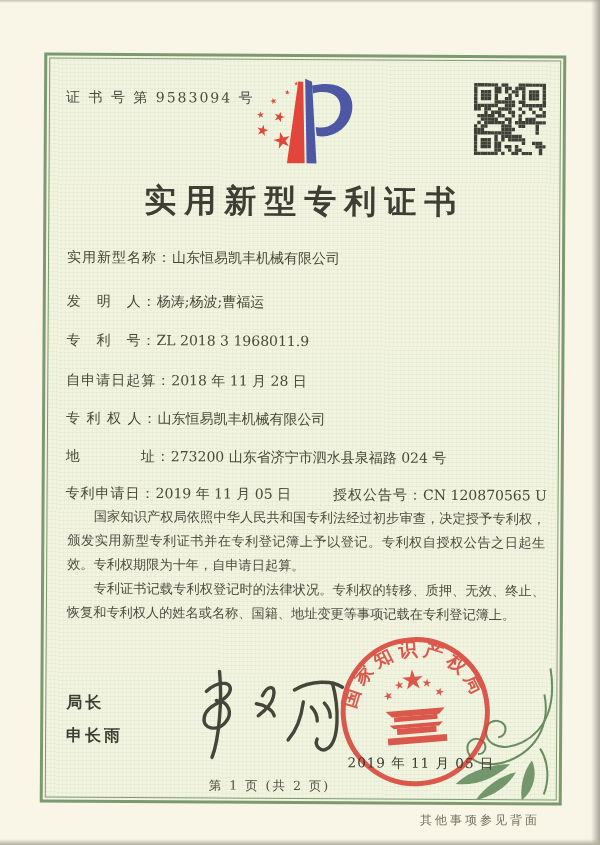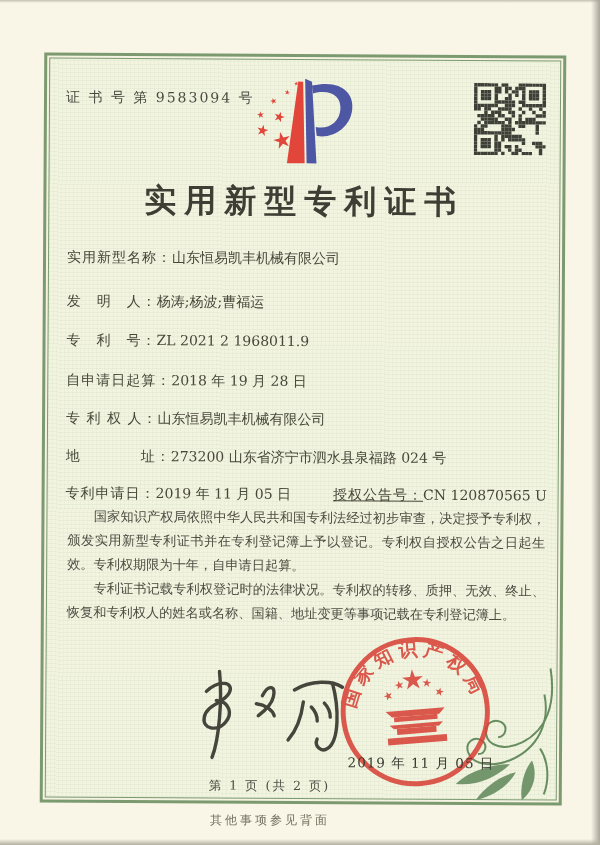--- a/index.html
+++ b/index.html
@@ -31,41 +31,41 @@
   .qr{position:absolute;left:430px;top:28px;width:72px;height:72px;z-index:3;}
 
   .title{position:absolute;left:0;top:126px;width:100%;text-align:center;
     font-size:32px;font-weight:700;letter-spacing:8px;color:#3e3e35;z-index:3;}
 
   .field{position:absolute;left:24px;right:18px;font-size:14px;color:#474739;
     white-space:nowrap;z-index:3;}
   .f-name{top:196px;} .f-inventor{top:240px;} .f-patno{top:279px;}
   .f-filing{top:319px;} .f-patentee{top:357px;} .f-address{top:395px;} .f-grant{top:432px;}
   .field .lbl{letter-spacing:1px;margin-top:45px;}
-  .grant-no{margin-left:42px;text-decoration:underline;}
+  .grant-no{margin-left:42px;}
 
   .paras{position:absolute;left:26px;right:18px;top:452px;font-size:13.2px;
     line-height:1.82;color:#4c4c40;text-align:justify;z-index:3;}
   .paras p{margin:0;text-indent:2em;}
 
   .director{position:absolute;left:26px;top:634px;font-size:16px;font-weight:600;
     letter-spacing:3px;line-height:2.05;color:#3d3d33;z-index:3;}
   .signature{position:absolute;left:104px;top:606px;width:225px;height:115px;z-index:4;}
 
   .seal{position:absolute;left:296px;top:578px;width:158px;height:158px;
     opacity:.88;transform:rotate(-5deg);z-index:3;}
   .seal-date{position:absolute;left:298px;top:700px;width:166px;text-align:center;
     font-size:13.5px;letter-spacing:1px;color:#3a3a30;z-index:5;}
 
   .flourish{position:absolute;right:4px;bottom:3px;width:112px;height:138px;z-index:2;}
 
   .page-no{position:absolute;left:0;top:724px;width:88%;text-align:center;
     font-size:12.5px;letter-spacing:2px;color:#4c4c42;z-index:3;}
 
-  .back-note{position:absolute;left:0;top:812px;width:540px;text-align:center;
+  .back-note{position:absolute;left:0;top:812px;width:540px;text-align:right;
     font-size:12px;letter-spacing:3px;color:#72725f;z-index:3;}
 </style>
 </head>
 <body>
 
 <div class="scan-edge-top"></div>
 <div class="scan-edge-right"></div>
 <div class="scan-edge-bottom"></div>
 
 <div class="cert">
@@ -339,40 +339,44 @@
 
   <div class="title">实用新型专利证书</div>
 
   <div class="field f-name">
     <span class="lbl">实用新型名称：</span><span>山东恒易凯丰机械有限公司</span>
   </div>
   <div class="field f-inventor">
     <span class="lbl">发　明　人：</span><span>杨涛;杨波;曹福运</span>
   </div>
   <div class="field f-patno">
-    <span class="lbl">专　利　号：</span><span>ZL 2021 2 1968011.9</span>
+    <span class="lbl">专　利　号：</span><span>ZL 2018 3 1968011.9</span>
   </div>
   <div class="field f-filing">
-    <span class="lbl">自申请日起算：</span><span>2018 年 19 月 28 日</span>
+    <span class="lbl">自申请日起算：</span><span>2018 年 11 月 28 日</span>
   </div>
   <div class="field f-patentee">
     <span class="lbl">专 利 权 人：</span><span>山东恒易凯丰机械有限公司</span>
   </div>
   <div class="field f-address">
     <span class="lbl">地　　　　址：</span><span>273200 山东省济宁市泗水县泉福路 024 号</span>
   </div>
   <div class="field f-grant">
     <span class="lbl">专利申请日：</span><span>2019 年 11 月 05 日</span><span class="lbl grant-no">授权公告号：</span><span>CN 120870565 U</span>
   </div>
 
   <div class="paras">
     <p>国家知识产权局依照中华人民共和国专利法经过初步审查，决定授予专利权，颁发实用新型专利证书并在专利登记簿上予以登记。专利权自授权公告之日起生效。专利权期限为十年，自申请日起算。</p>
     <p>专利证书记载专利权登记时的法律状况。专利权的转移、质押、无效、终止、恢复和专利权人的姓名或名称、国籍、地址变更等事项记载在专利登记簿上。</p>
   </div>
 
+  <div class="director">
+    <div>局长</div>
+    <div>申长雨</div>
+  </div>
 
   <div class="signature">
     <svg width="225" height="115" viewBox="0 0 225 115" fill="none" stroke="#45453b" stroke-width="3.4" stroke-linecap="round">
       <path d="M62,32 C74,20 90,22 85,33 C80,44 62,45 60,58 C58,70 73,72 81,63 C89,54 85,42 72,41"></path>
       <path d="M75,12 C78,40 75,80 68,98"></path>
       <path d="M118,36 C124,24 132,26 129,37 C127,46 119,52 114,56"></path>
       <path d="M112,44 C121,45 128,50 130,56"></path>
       <path d="M150,30 C166,20 188,20 198,27"></path>
       <path d="M188,23 C195,48 195,80 184,88 C177,93 170,86 173,79"></path>
       <path d="M159,42 C157,58 151,72 144,80"></path>

